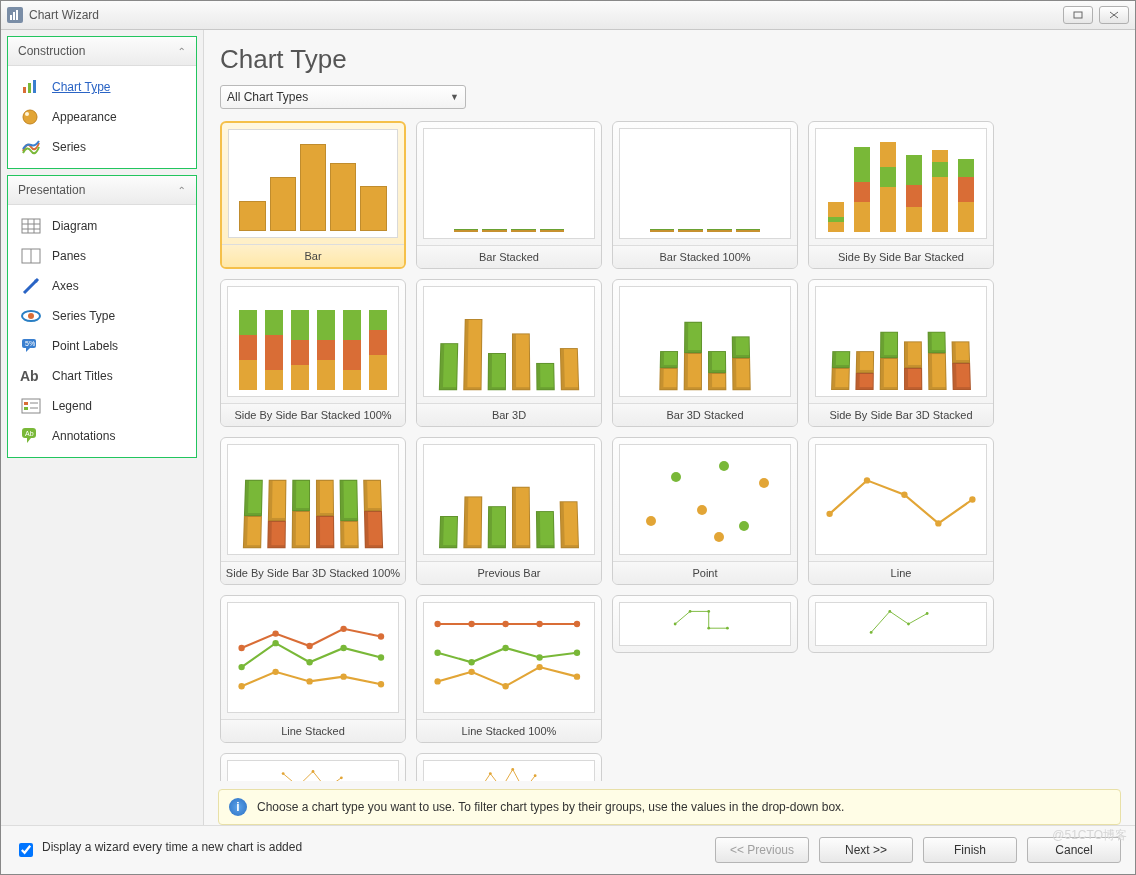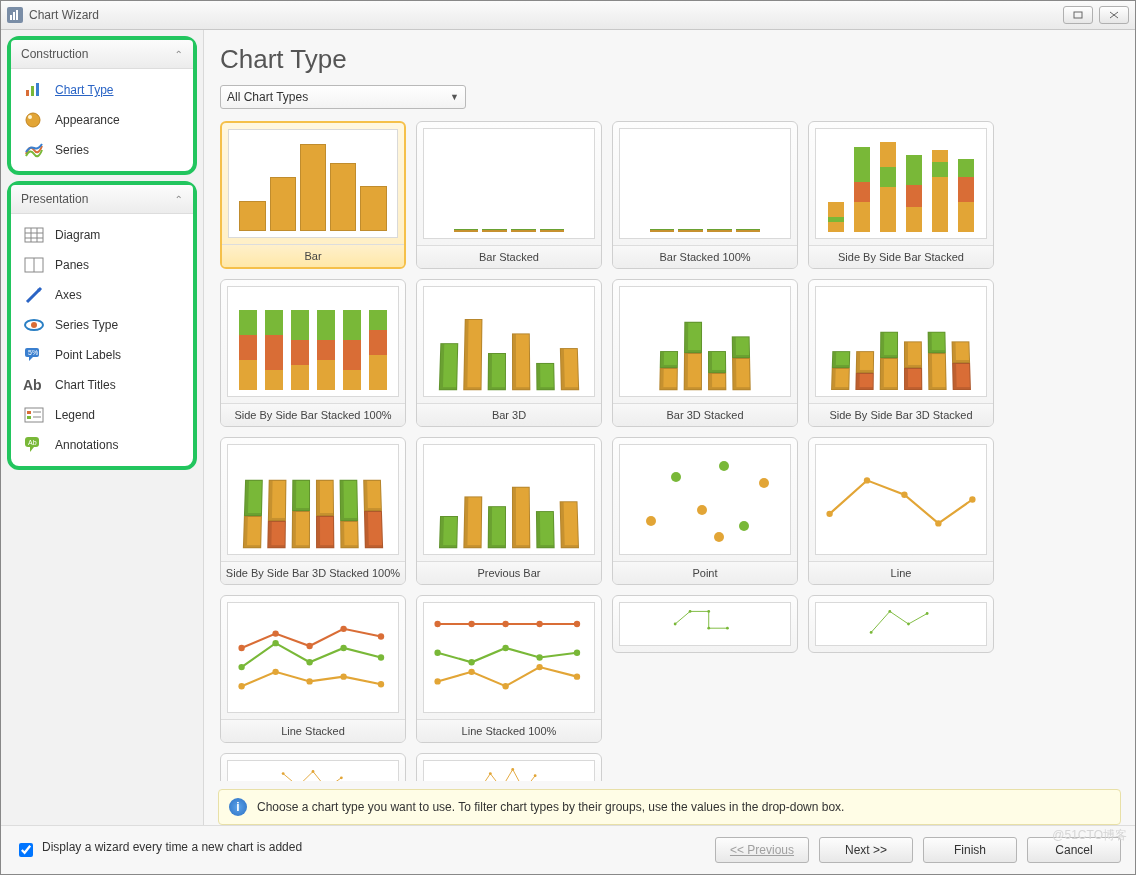--- a/index.html
+++ b/index.html
@@ -7,21 +7,21 @@
   
   .titlebar{height:28px;background:linear-gradient(#fbfbfb,#eaeaea);border-bottom:1px solid #c8c8c8;display:flex;align-items:center;padding:0 6px;}
   .titlebar .app-icon{width:16px;height:16px;margin-right:6px;background:#7a8da6;border-radius:2px;display:flex;align-items:center;justify-content:center;}
   .titlebar .app-icon svg{width:10px;height:10px;}
   .titlebar .title{flex:1;color:#555;}
   .winbtns{display:flex;gap:6px;}
   .winbtn{width:28px;height:16px;border:1px solid #b0b0b0;border-radius:3px;background:linear-gradient(#fff,#e7e7e7);display:flex;align-items:center;justify-content:center;color:#555;font-size:10px;}
   
   .body{flex:1;display:flex;min-height:0;background:#f7f7f7;}
   .sidebar{width:190px;border-right:1px solid #d9d9d9;background:#f2f2f2;display:flex;flex-direction:column;padding:6px 6px 0 6px;gap:6px;}
-  .group{background:#fff;border:4px solid #22c55e;border-radius:12px;}
+  .group{background:#fff;border:1px solid #22c55e;border-radius:0;}
   .group-header{height:28px;display:flex;align-items:center;padding:0 10px;background:linear-gradient(#fcfcfc,#ececec);border-bottom:1px solid #ddd;border-radius:4px 4px 0 0;color:#555;justify-content:space-between;cursor:pointer;}
   .group-body{padding:6px 2px;}
   .navitem{display:flex;align-items:center;gap:10px;height:30px;padding:0 10px;border-radius:3px;cursor:pointer;color:#333;}
   .navitem.active a{color:#2a64c5;text-decoration:underline;}
   .icon-box{width:22px;height:20px;display:flex;align-items:center;justify-content:center;}
   .chev{font-size:10px;color:#888;}
   
   .main{flex:1;display:flex;flex-direction:column;min-width:0;}
   .heading{font-size:26px;color:#555;padding:14px 16px 10px 16px;font-weight:400;}
   .filter-row{padding:0 16px 8px 16px;}
@@ -41,21 +41,21 @@
   .col div:first-child{border-bottom:1px solid rgba(0,0,0,.12);}
   .dot{width:10px;height:10px;border-radius:50%;position:absolute;}
   
   .hint{margin:8px 14px 0 14px;border:1px solid #e8e0a8;background:#fffde6;border-radius:4px;display:flex;align-items:center;gap:10px;padding:8px 10px;}
   .hint-icon{width:18px;height:18px;border-radius:50%;background:radial-gradient(#5da3e8,#2a6fc4);color:#fff;display:flex;align-items:center;justify-content:center;font-weight:bold;font-size:12px;}
   
   .footer{height:48px;display:flex;align-items:center;padding:0 14px;border-top:1px solid #ddd;background:#f7f7f7;}
   .chk{display:flex;align-items:flex-start;gap:6px;flex:1;}
   .chk input{width:14px;height:14px;}
   .btn{min-width:92px;height:24px;border:1px solid #b5b5b5;border-radius:3px;background:linear-gradient(#fdfdfd,#e8e8e8);margin-left:10px;display:flex;align-items:center;justify-content:center;cursor:pointer;}
-  .btn.disabled{color:#a0a0a0;cursor:default;text-decoration:underline;}
+  .btn.disabled{color:#a0a0a0;cursor:default;}
   
   .gallery-wrap::-webkit-scrollbar{width:16px;}
   .gallery-wrap::-webkit-scrollbar-track{background:#f1f1f1;border-left:1px solid #ddd;}
   .gallery-wrap::-webkit-scrollbar-thumb{background:#d0d0d0;border:1px solid #b8b8b8;border-radius:3px;}
   svg{display:block;}
   .watermark{position:absolute;right:8px;bottom:30px;color:#d5d5d5;font-size:12px;pointer-events:none;}
 </style>
 </head>
 <body>
 

